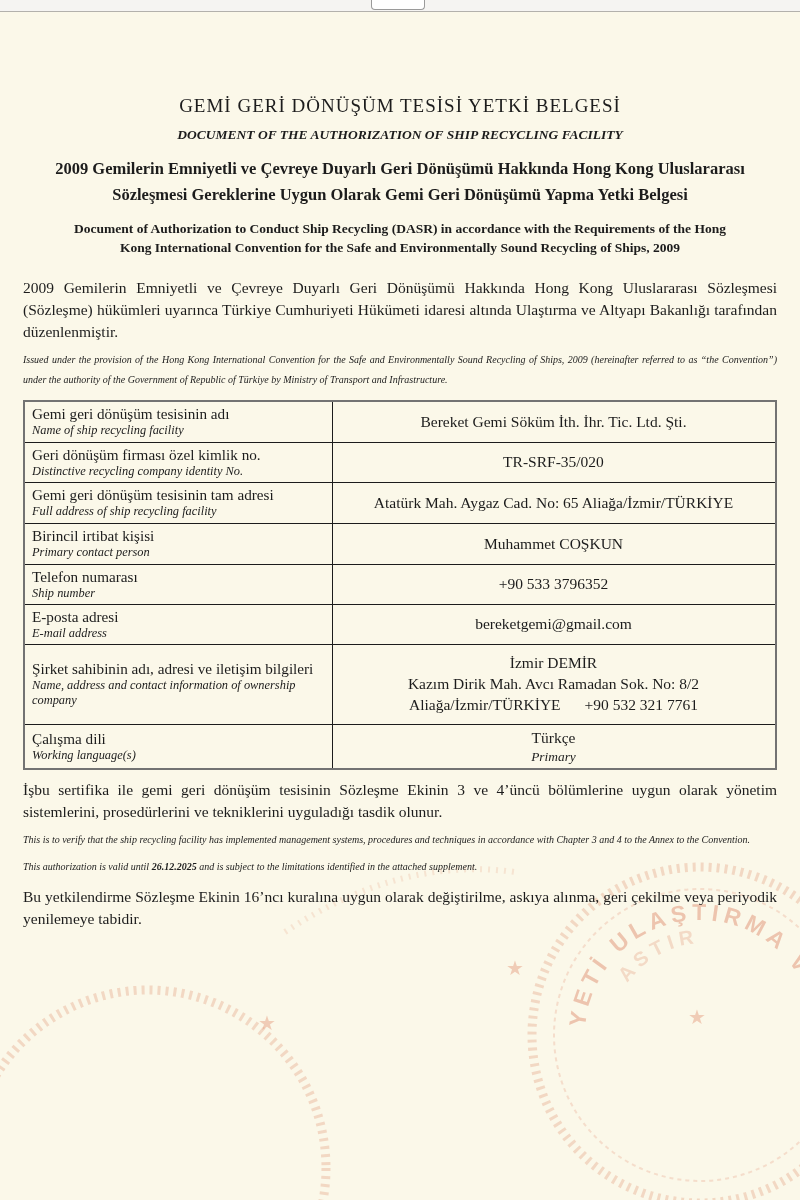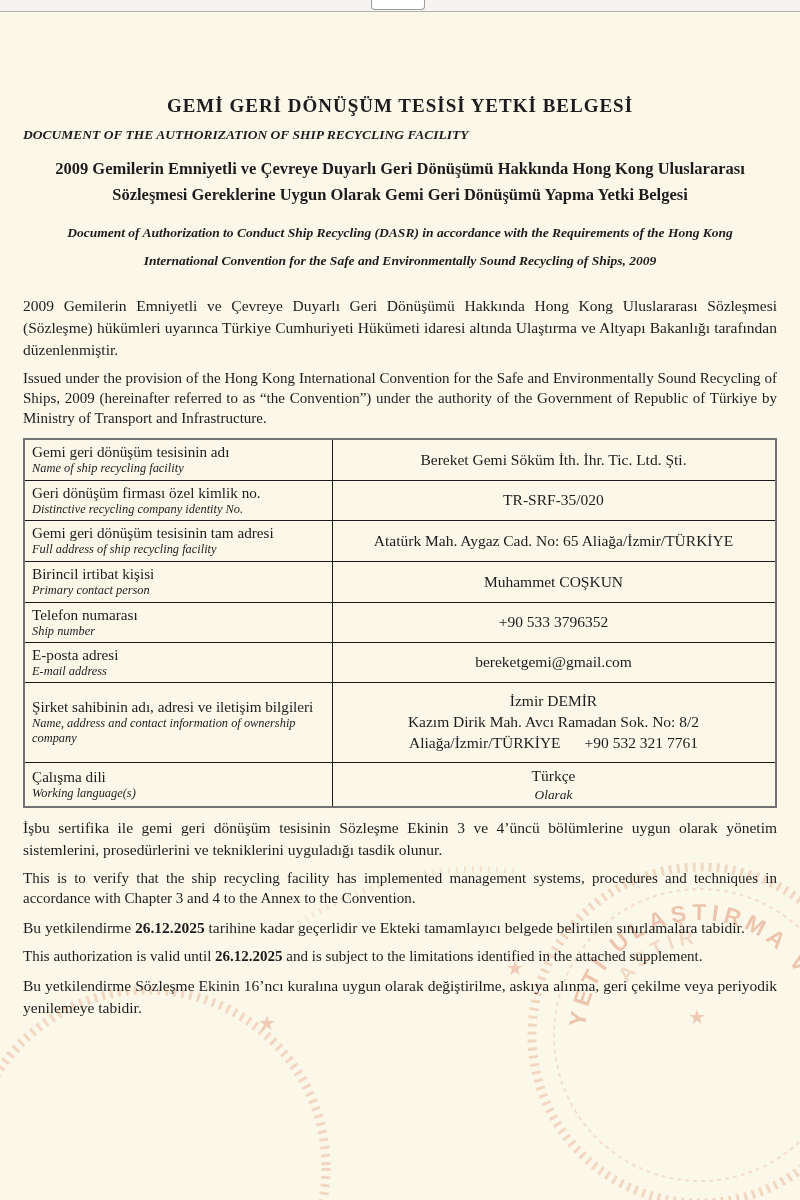--- a/index.html
+++ b/index.html
@@ -30,31 +30,31 @@
   .stamp-text{font-family:"Liberation Sans","DejaVu Sans",sans-serif;font-size:23px;
     font-weight:bold;fill:#e29b7f;letter-spacing:5px;opacity:.55;}
   .stamp-text2{font-family:"Liberation Sans","DejaVu Sans",sans-serif;font-size:20px;
     font-weight:bold;fill:#eab69c;letter-spacing:5px;opacity:.45;}
   .star{font-size:20px;fill:#e6a285;opacity:.5;}
   .frag{stroke:#eab69c;stroke-width:6;stroke-dasharray:2 6;opacity:.3;fill:none;}
 
   .content{position:absolute;top:11px;left:0;width:800px;box-sizing:border-box;
     padding:0 23px;z-index:2;}
 
-  .t1{font-size:19px;font-weight:bold;text-align:center;letter-spacing:1px;
+  .t1{font-size:19px;font-weight:normal;text-align:center;letter-spacing:1px;
     margin:84px 0 0;line-height:22px;}
-  .t2{font-size:13.5px;font-weight:bold;font-style:italic;text-align:left;
+  .t2{font-size:13.5px;font-weight:bold;font-style:italic;text-align:center;
     margin:10px 0 0;line-height:16px;}
   .t3{font-size:16.5px;font-weight:bold;text-align:center;margin:13px 0 0;
     line-height:26px;padding:0 8px;}
-  .t4{font-size:13.5px;font-weight:bold;font-style:italic;text-align:center;
-    margin:11px 0 0;line-height:28px;padding:0 36px;}
+  .t4{font-size:13.5px;font-weight:bold;text-align:center;
+    margin:11px 0 0;line-height:19px;padding:0 36px;}
 
   .p-tr{font-size:15.5px;line-height:22px;text-align:justify;margin:20px 0 0;}
-  .p-en{font-size:15px;line-height:20px;text-align:justify;margin:7px 0 0;}
+  .p-en{font-size:10px;font-style:italic;line-height:20px;text-align:justify;margin:7px 0 0;}
   .p-tr.after-table{margin-top:9px;}
   .p-en.one-line{text-align:left;}
   b.date{font-weight:bold;}
 
   table.facility{
     width:754px;border-collapse:collapse;margin-top:10px;
     border:2px solid #737373;
   }
   table.facility td{
     border:1.6px solid #1c1c1c;padding:2px 8px 3px 7px;vertical-align:middle;
@@ -167,29 +167,28 @@
             <div><span>Aliağa/İzmir/TÜRKİYE</span><span class="phone-gap">+90 532 321 7761</span></div>
           </td>
         </tr>
         <tr class="h38">
           <td class="lbl">
             <div class="lbl-tr">Çalışma dili</div>
             <div class="lbl-en">Working language(s)</div>
           </td>
           <td class="val">
             <div>Türkçe</div>
-            <div class="val-en">Olarak</div>
+            <div class="val-en">Primary</div>
           </td>
         </tr>
       </tbody>
     </table>
 
     <p class="p-tr after-table">İşbu sertifika ile gemi geri dönüşüm tesisinin Sözleşme Ekinin 3 ve 4’üncü bölümlerine uygun olarak yönetim sistemlerini, prosedürlerini ve tekniklerini uyguladığı tasdik olunur.</p>
     <p class="p-en">This is to verify that the ship recycling facility has implemented management systems, procedures and techniques in accordance with Chapter 3 and 4 to the Annex to the Convention.</p>
 
-    <p class="p-tr after-table"><span>Bu yetkilendirme </span><b class="date">26.12.2025</b><span> tarihine kadar geçerlidir ve Ekteki tamamlayıcı belgede belirtilen sınırlamalara tabidir.</span></p>
     <p class="p-en one-line"><span>This authorization is valid until </span><b class="date">26.12.2025</b><span> and is subject to the limitations identified in the attached supplement.</span></p>
 
     <p class="p-tr after-table">Bu yetkilendirme Sözleşme Ekinin 16’ncı kuralına uygun olarak değiştirilme, askıya alınma, geri çekilme veya periyodik yenilemeye tabidir.</p>
 
 
   </div>
 </div>
 
 </body></html>

